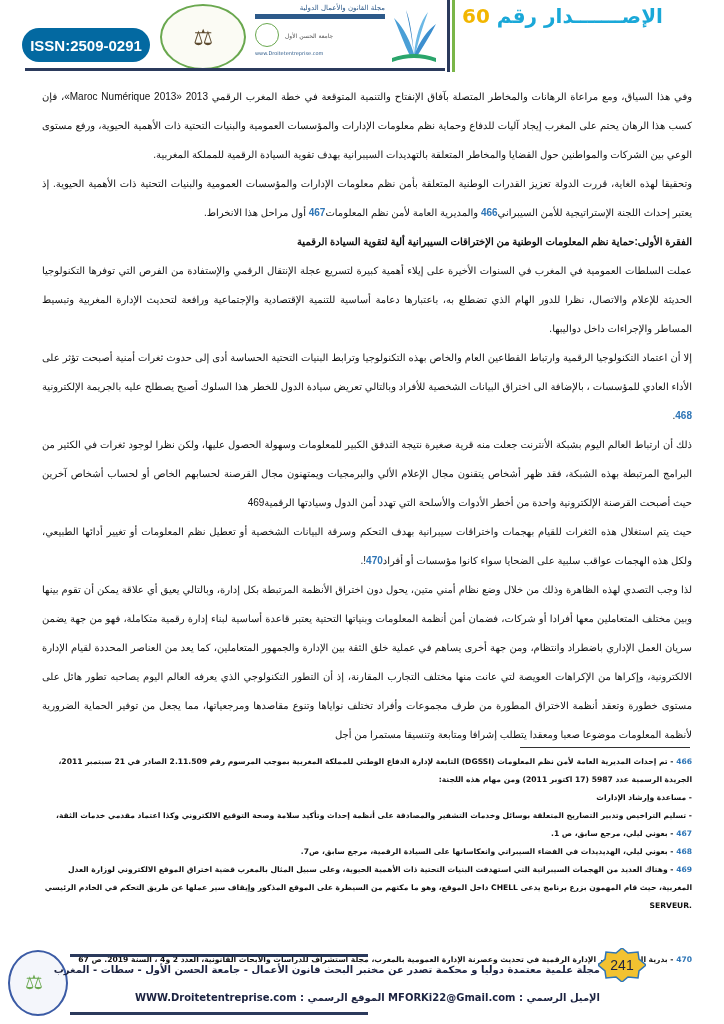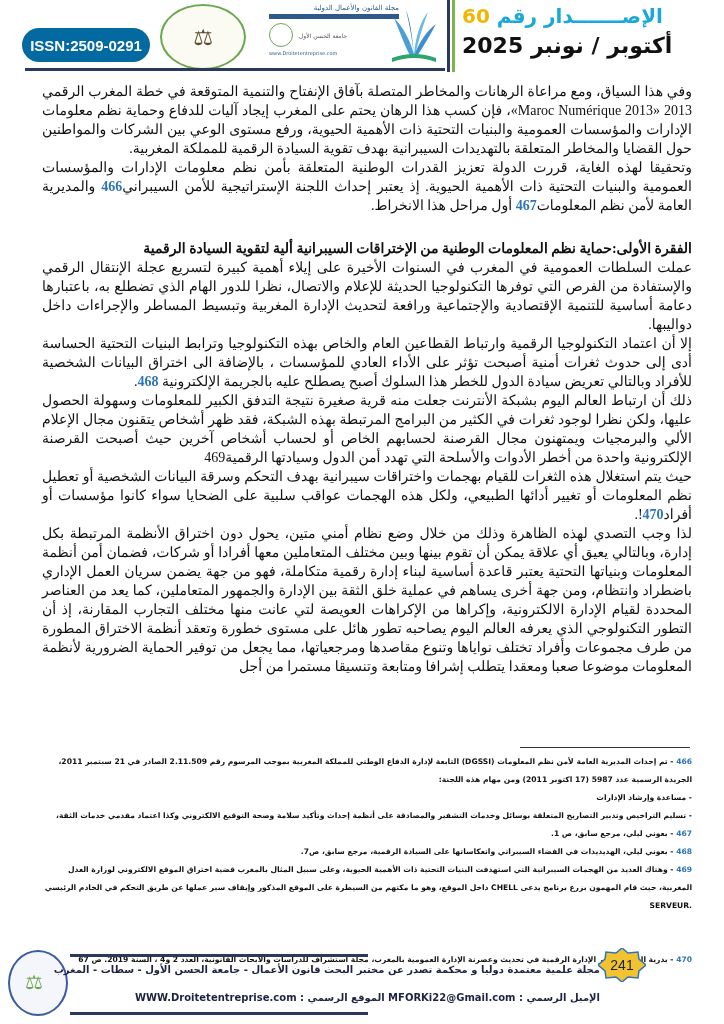--- a/index.html
+++ b/index.html
@@ -1,38 +1,38 @@
 <!DOCTYPE html>
 <html><head>
 <meta charset="utf-8">
 <style>
   html, body { margin:0; padding:0; background:#ffffff; }
   body { width:724px; height:1024px; position:relative; overflow:hidden; font-family:"DejaVu Sans", sans-serif; color:#111; }
   .header { position:absolute; left:0; top:0; width:724px; height:72px; }
   .issn { position:absolute; left:22px; top:28px; width:128px; height:34px; background:#0369a1; border-radius:17px; color:#fff; font-family:"Liberation Sans", sans-serif; font-size:15px; font-weight:bold; display:flex; align-items:center; justify-content:center; }
   .lab-logo { position:absolute; left:160px; top:4px; width:82px; height:62px; border:2px solid #6aa84f; border-radius:50%; display:flex; align-items:center; justify-content:center; background:#fbfbf4; }
   .lab-logo .scale { font-size:22px; color:#5d4a2e; }
-  .journal-banner { position:absolute; left:269px; top:4px; width:130px; height:62px; }
+  .journal-banner { position:absolute; left:255px; top:4px; width:130px; height:62px; }
   .journal-banner .title { font-size:7px; color:#2d5a8a; text-align:right; direction:rtl; white-space:nowrap; }
   .journal-banner .bar { margin-top:2px; height:5px; background:#2d5a8a; }
   .journal-banner .mini { display:flex; gap:6px; margin-top:4px; align-items:center; }
   .mini-circle { width:22px; height:22px; border:1px solid #6aa84f; border-radius:50%; }
   .mini-text { font-size:6px; color:#555; }
   .journal-banner .url { font-size:5px; color:#2d5a8a; margin-top:3px; }
   .book-logo { position:absolute; left:390px; top:4px; width:48px; height:62px; }
   .divider-bars { position:absolute; left:447px; top:0; width:10px; height:72px; display:flex; gap:2px; }
   .divider-bars span { display:block; width:3px; height:72px; }
   .issue-title { position:absolute; left:462px; top:2px; width:258px; text-align:left; direction:rtl; font-family:"DejaVu Sans", sans-serif; font-weight:bold; }
   .issue-title .l1 { font-size:20px; color:#1aa8d8; line-height:28px; }
   .issue-title .l1 .num { color:#f2b600; }
   .issue-title .l2 { font-size:22px; color:#111; line-height:32px; }
   .header-rule { position:absolute; left:25px; top:68px; width:420px; height:3px; background:#2b3a5c; }
-  .main { position:absolute; left:42px; top:82px; width:650px; direction:rtl; text-align:justify; font-family:Liberation Serif, serif; font-size:14px; line-height:19px; }
+  .main { position:absolute; left:42px; top:82px; width:650px; direction:rtl; text-align:justify; font-family:Liberation Sans, sans-serif; font-size:10px; line-height:29px; }
   .main p { margin:0; }
-  .main .heading { font-weight:bold;margin-top:24px; }
+  .main .heading { font-weight:bold; }
   .ref { color:#2e75b6; font-weight:bold; }
   .fn-rule { position:absolute; left:520px; top:747px; width:170px; height:1px; background:#333; }
   .footnotes { position:absolute; left:42px; top:753px; width:650px; direction:rtl; font-size:7.6px; line-height:18px; text-align:right; }
   .footnotes p { margin:0;font-weight:bold; }
   .footnotes .fnref { color:#2e75b6; }
   .footnotes .fn470 { margin-top:36px; }
   .footer { position:absolute; left:0; top:940px; width:724px; height:84px; }
   .seal { position:absolute; left:8px; top:10px; width:56px; height:62px; border:2px solid #3b5ba5; border-radius:50%; background:#f4f6fb; }
   .seal span { position:absolute; left:15px; top:18px; font-size:20px; color:#6aa84f; }
   .footer-rule { position:absolute; left:70px; width:298px; height:3px; background:#2b3a5c; }
@@ -74,21 +74,20 @@
   <div class="divider-bars">
     <span style="background:#2b3a5c"></span>
     <span style="background:#7ab648"></span>
   </div>
 
   <div class="issue-title">
     <div class="l1">
       <span>الإصـــــــدار رقم</span>
       <span class="num">60</span>
     </div>
-    <div class="l2">أكتوبر / نونبر 2025</div>
   </div>
 
   <div class="header-rule"></div>
 </div>
 
 <div class="main">
   <p>وفي هذا السياق، ومع مراعاة الرهانات والمخاطر المتصلة بآفاق الإنفتاح والتنمية المتوقعة في خطة المغرب الرقمي 2013 «Maroc Numérique 2013»، فإن كسب هذا الرهان يحتم على المغرب إيجاد آليات للدفاع وحماية نظم معلومات الإدارات والمؤسسات العمومية والبنيات التحتية ذات الأهمية الحيوية، ورفع مستوى الوعي بين الشركات والمواطنين حول القضايا والمخاطر المتعلقة بالتهديدات السيبرانية بهدف تقوية السيادة الرقمية للمملكة المغربية.</p>
   <p><span>وتحقيقا لهذه الغاية، قررت الدولة تعزيز القدرات الوطنية المتعلقة بأمن نظم معلومات الإدارات والمؤسسات العمومية والبنيات التحتية ذات الأهمية الحيوية. إذ يعتبر إحداث اللجنة الإستراتيجية للأمن السيبراني</span><span class="ref">466</span><span> والمديرية العامة لأمن نظم المعلومات</span><span class="ref">467</span><span> أول مراحل هذا الانخراط.</span></p>
   <p class="heading">الفقرة الأولى:حماية نظم المعلومات الوطنية من الإختراقات السيبرانية ألية لتقوية السيادة الرقمية</p>
   <p>عملت السلطات العمومية في المغرب في السنوات الأخيرة على إيلاء أهمية كبيرة لتسريع عجلة الإنتقال الرقمي والإستفادة من الفرص التي توفرها التكنولوجيا الحديثة للإعلام والاتصال، نظرا للدور الهام الذي تضطلع به، باعتبارها دعامة أساسية للتنمية الإقتصادية والإجتماعية ورافعة لتحديث الإدارة المغربية وتبسيط المساطر والإجراءات داخل دواليبها.</p>

